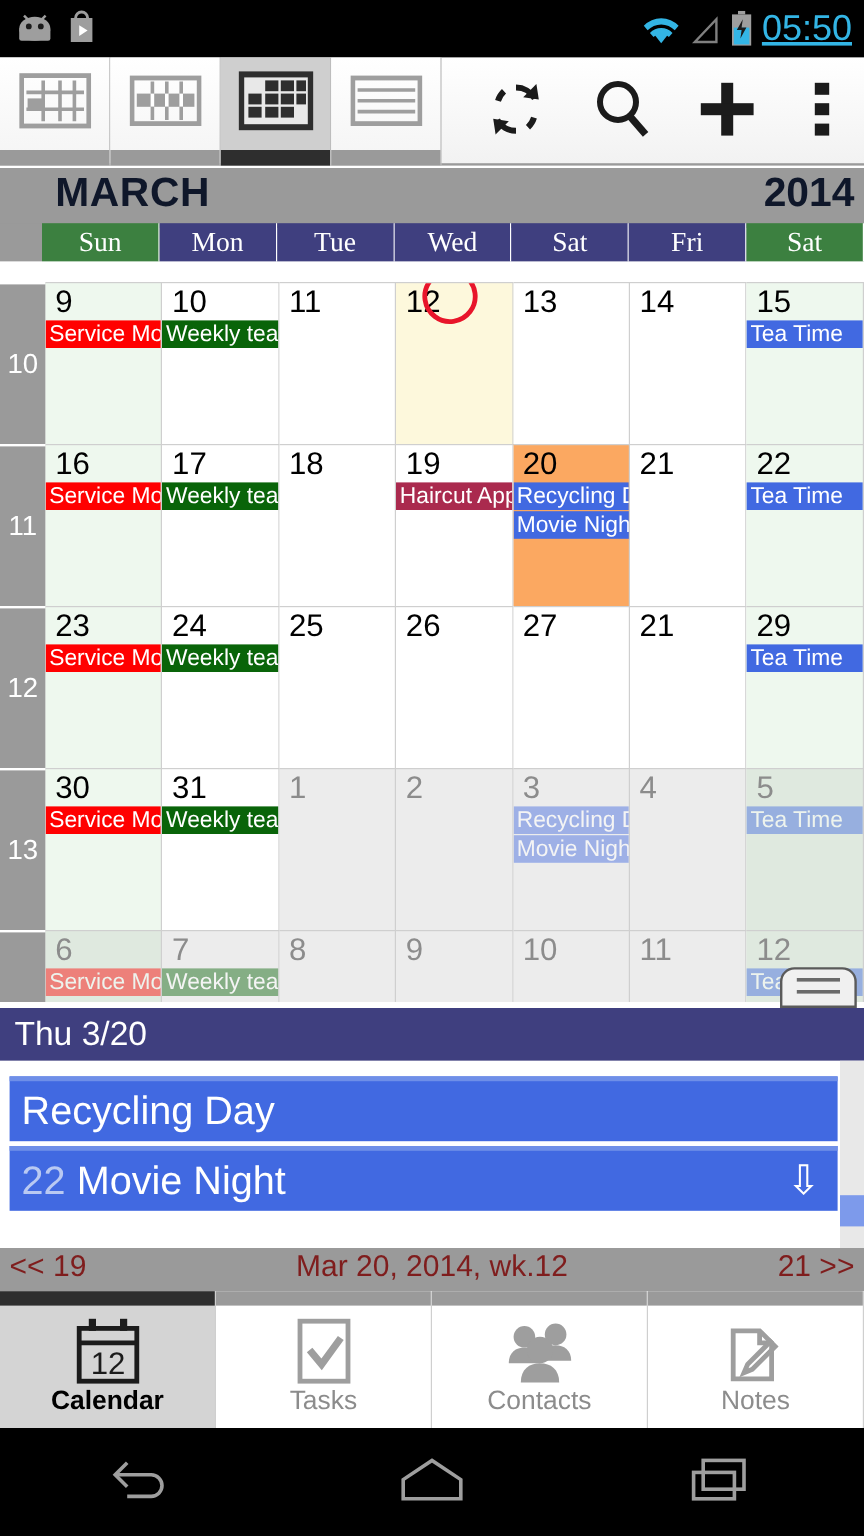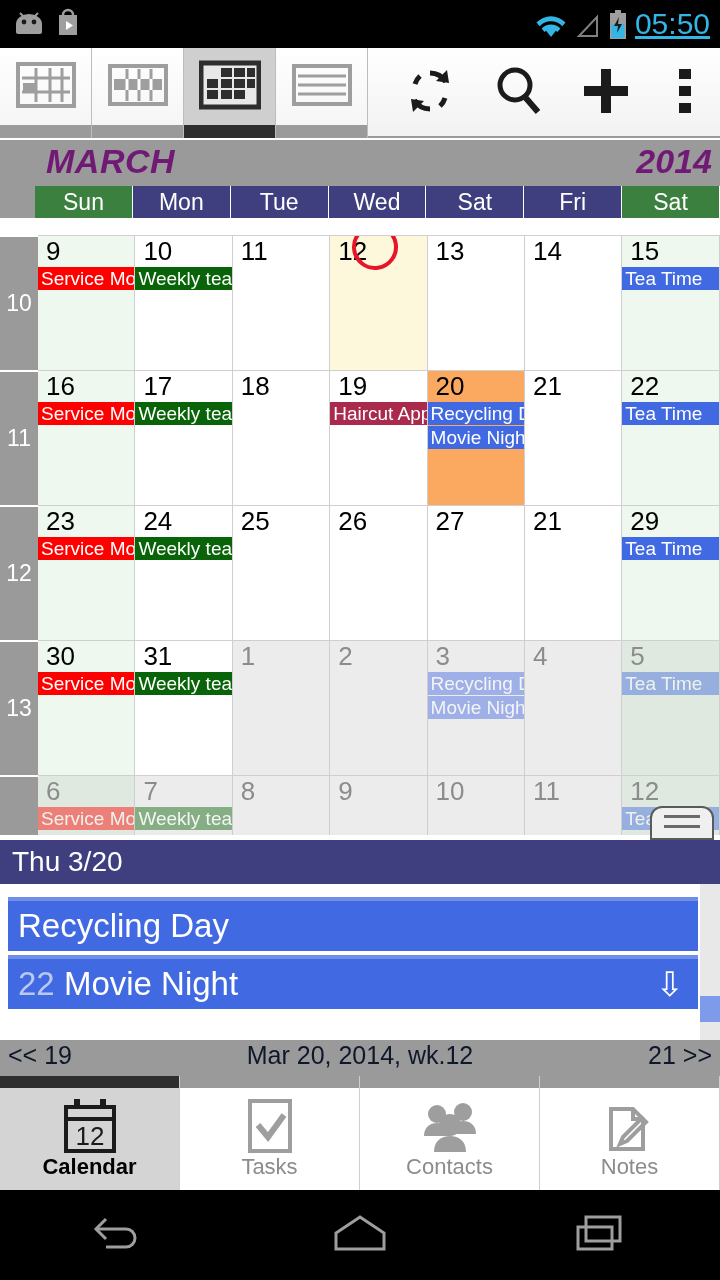--- a/index.html
+++ b/index.html
@@ -37,32 +37,32 @@
   .viewbtn .bar { position:absolute; left:0; bottom:0; width:100%; height:13px; background:#9a9a9a; }
   .viewbtn.active .bar { background:#2e2e2e; }
   .viewbtn .glyph { margin-bottom:13px; }
 
   .actionbtns { position:absolute; right:0; top:0; height:90px; display:flex; align-items:center; }
   .actbtn { width:88px; height:77px; display:flex; align-items:center; justify-content:center; }
 
   
   #monthbar {
     position:absolute; left:0; top:140px; width:720px; height:50px;
-    background:#9a9a9a; color:#701a75;font-style:italic;
+    background:#9a9a9a; color:#0f172a;
   }
   #monthName { position:absolute; left:46px; top:2px; font-size:34px; font-weight:bold; letter-spacing:.5px; }
   #yearName  { position:absolute; right:8px; top:2px; font-size:34px; font-weight:bold; }
 
   
   #dowrow { position:absolute; left:0; top:186px; width:720px; height:32px; display:flex; }
   #dowrow .wkcorner { width:38px; background:#9a9a9a; }
   #dowrow .dow {
     width:106px; color:#fff; font-size:23px;
     display:flex; align-items:center; justify-content:center;
-    border-right:1px solid #fff; background:#3f3f7f;
+    border-right:1px solid #fff; background:#3f3f7f;font-family:Liberation Serif, serif;
   }
   #dowrow .dow.weekend { background:#3c8040; }
 
   
   #grid { position:absolute; left:0; top:218px; width:720px; height:622px; background:#fff; overflow:hidden; }
   .partialrow { position:relative; height:17px; display:flex; }
   .weekrow { position:relative; height:135px; display:flex; }
   .weekrow.short { height:60px; }
   .wknum {
     width:38px; background:#9a9a9a; color:#fff; font-size:23px;
@@ -118,21 +118,21 @@
     white-space:nowrap; overflow:hidden;
   }
   .detev .cnt { color:#b9c9f2; }
   .detev .arrow { position:absolute; right:14px; top:0; font-size:34px; line-height:50px; color:#fff; }
   #detailScroll { position:absolute; right:0; top:0; width:20px; height:156px; background:#e8e8e8; }
   #detailScroll .thumb { position:absolute; left:0; bottom:18px; width:20px; height:26px; background:#7d9aeb; }
 
   
   #appnav {
     position:absolute; left:0; top:1040px; width:720px; height:36px;
-    background:#9a9a9a; color:#0f172a; font-size:25px;
+    background:#9a9a9a; color:#7f1d1d; font-size:25px;
   }
   #appnav .prev { position:absolute; left:8px; top:1px; }
   #appnav .ctr  { position:absolute; width:100%; text-align:center; top:1px; }
   #appnav .next { position:absolute; right:8px; top:1px; }
 
   
   #tabs { position:absolute; left:0; top:1076px; width:720px; height:114px; display:flex; background:#fff; }
   .tab {
     width:180px; position:relative; background:#fff;
     display:flex; flex-direction:column; align-items:center; justify-content:flex-start;

